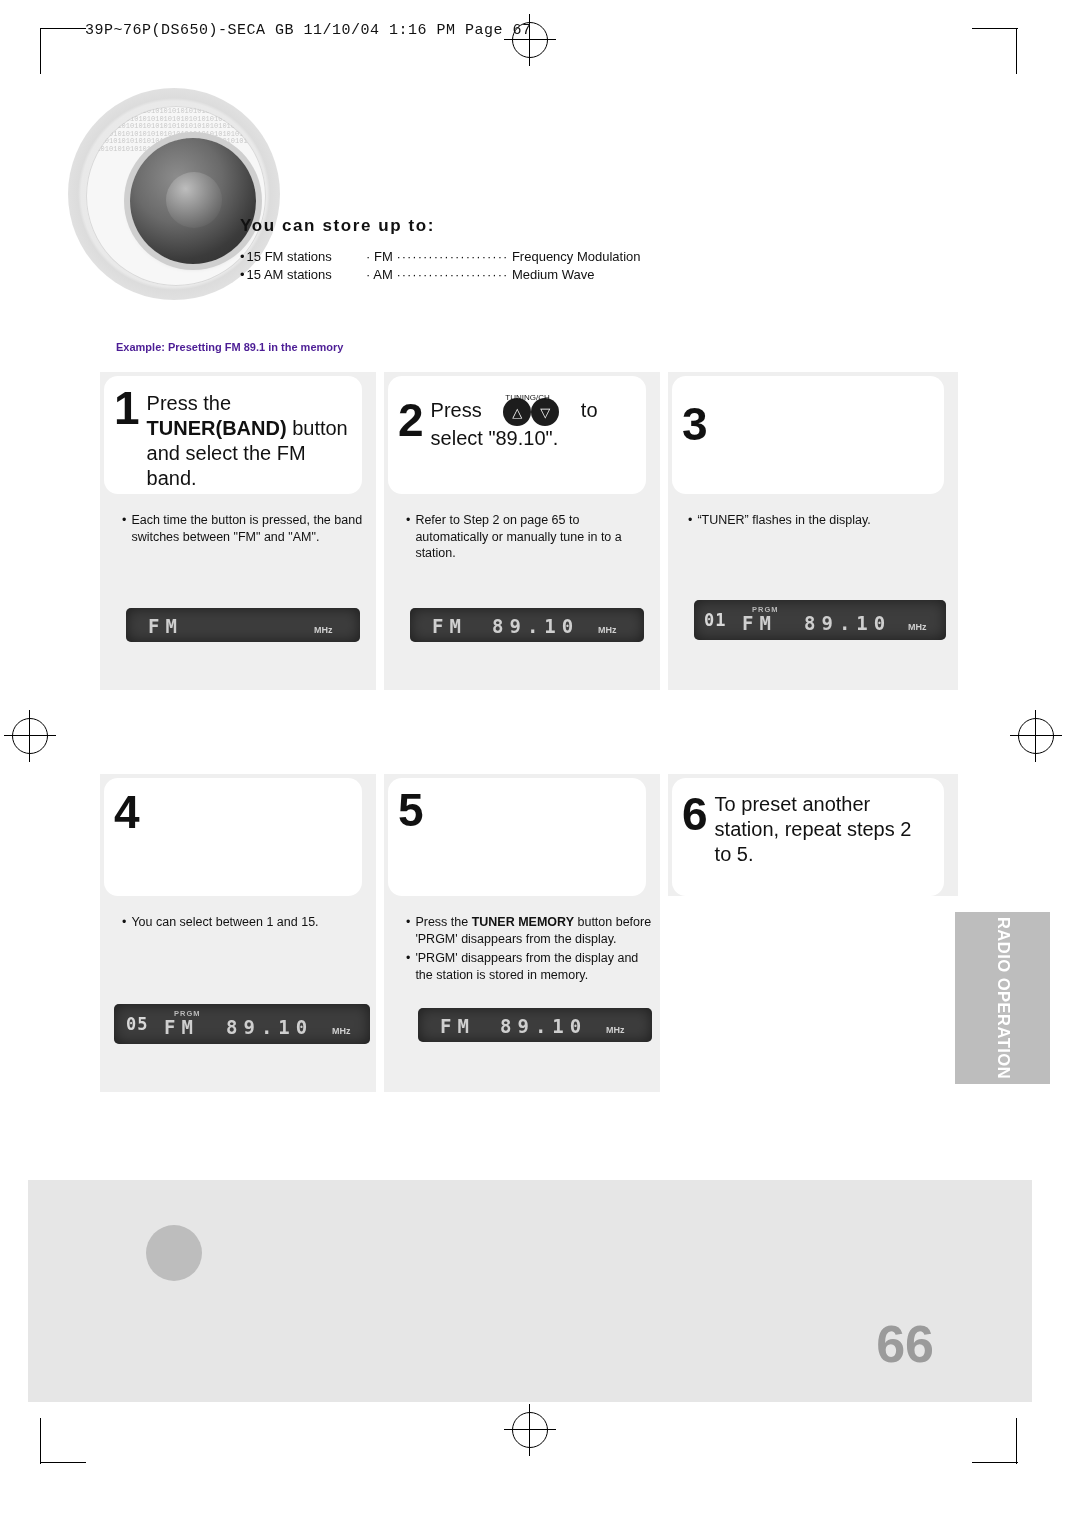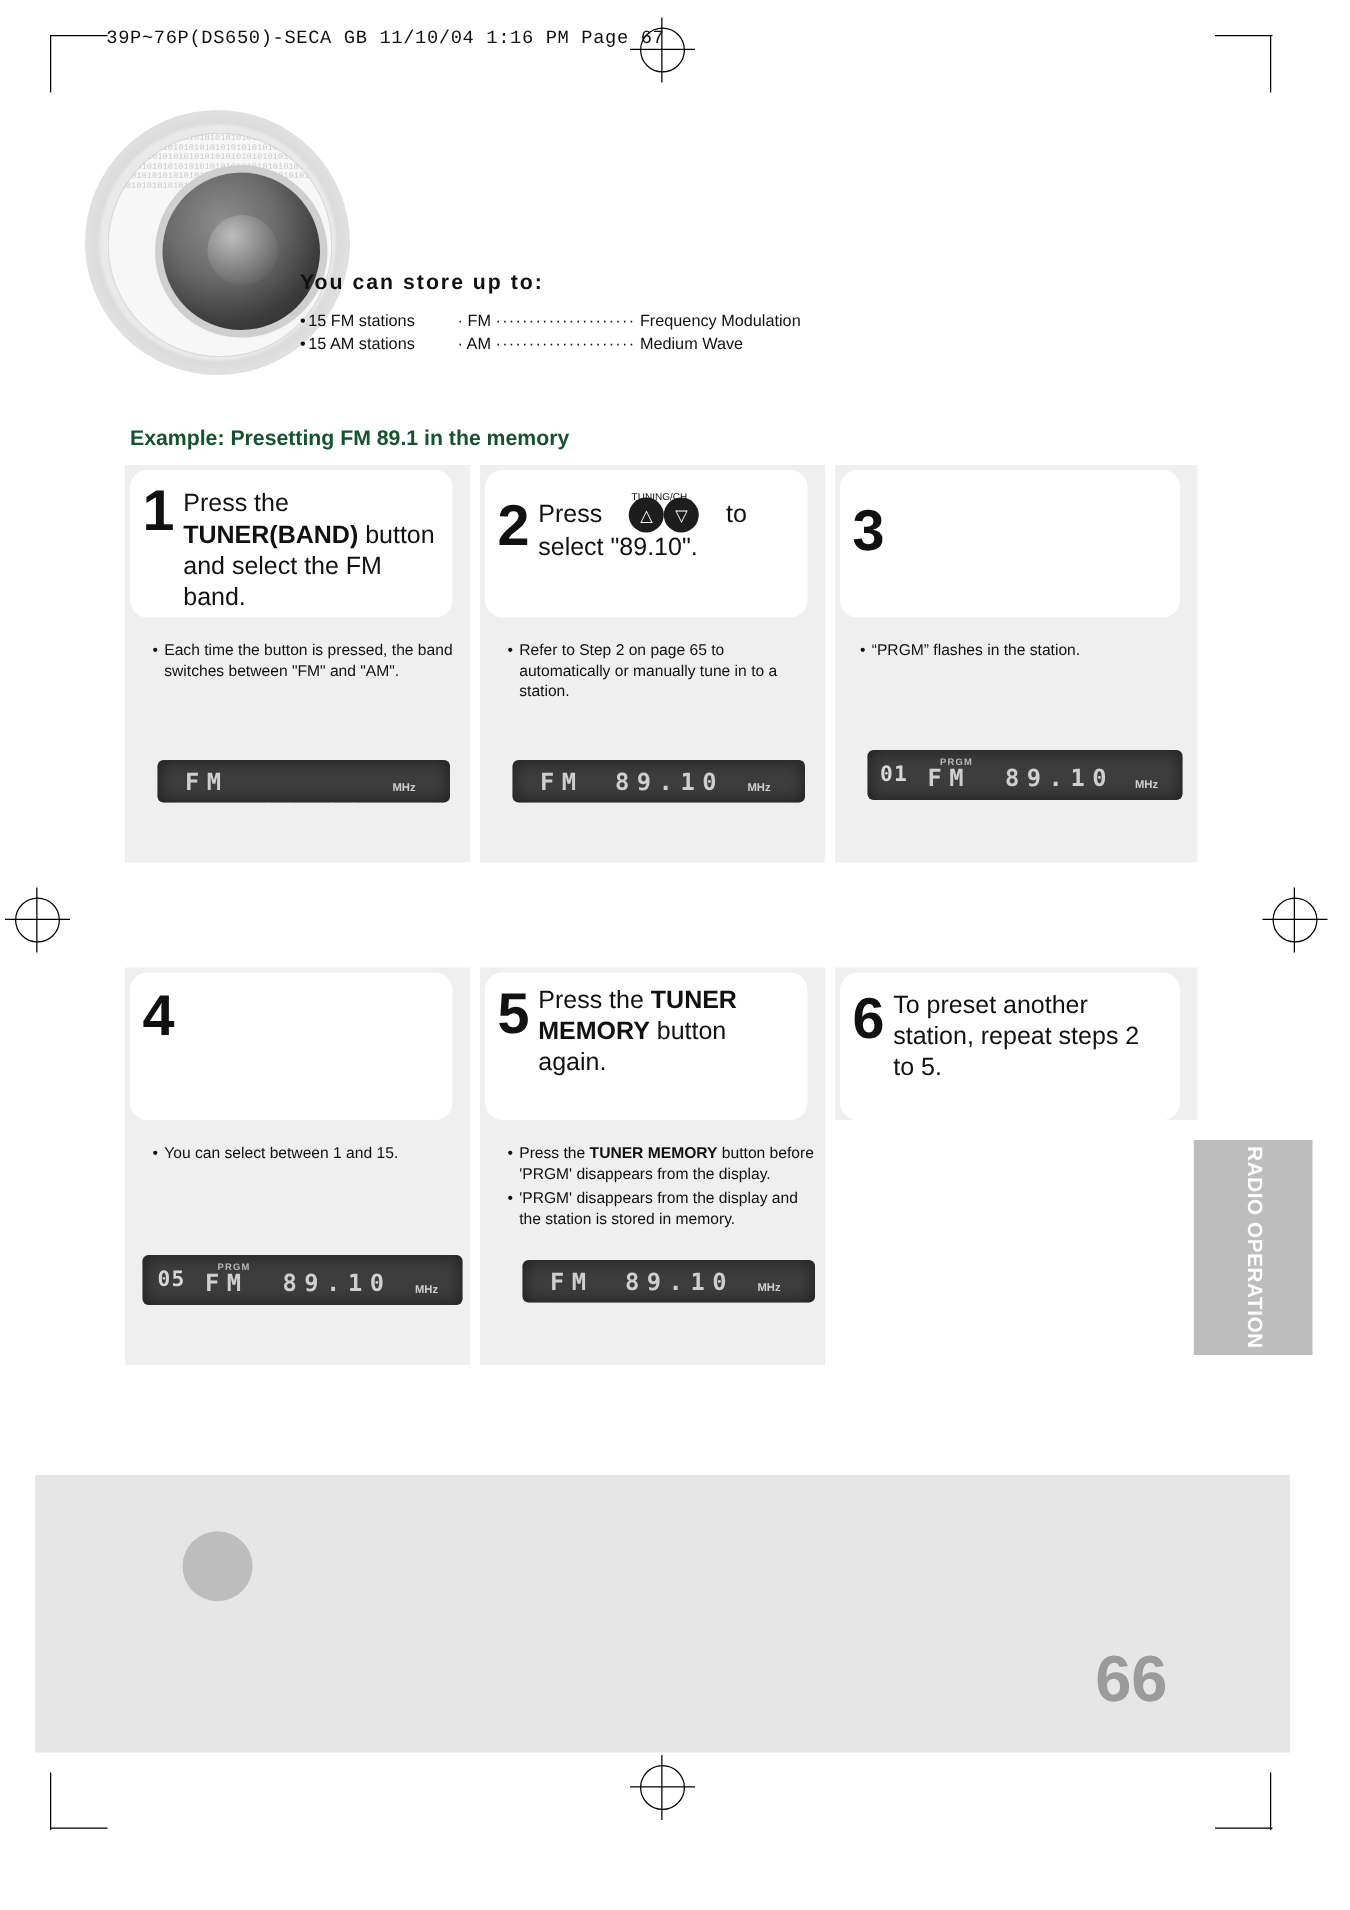--- a/index.html
+++ b/index.html
@@ -67,22 +67,22 @@
   .store-list{
     position:absolute;left:240px;top:249px;font-size:13px;color:#111;
   }
   .store-list .row{display:flex;align-items:flex-start;margin-bottom:3px;}
   .store-list .c1{width:126px;}
   .store-list .bul{margin-right:2px;}
   .store-list .c2{width:auto;}
   .dots{letter-spacing:1px;}
 
   .example{
-    position:absolute;left:104px;top:341px;
-    font-size:17px;font-weight:bold;color:#14532d;
+    position:absolute;left:116px;top:341px;
+    font-size:11px;font-weight:bold;color:#4c1d95;
   }
   .card{
     position:absolute;
     background:#efefef;
   }
   .bubble{
     background:#ffffff;
     border-radius:14px;
     position:absolute;
     box-shadow:0 0 0 0 transparent;
@@ -267,21 +267,21 @@
 
   <div class="card" style="left:668px;top:372px;width:290px;height:318px;"></div>
   <div class="bubble" style="left:672px;top:376px;width:272px;height:118px;">
     <div class="bubble-inner" style="padding-top:26px;">
       <div class="num">3</div>
     </div>
   </div>
   <div class="bullets" style="left:688px;top:512px;width:258px;">
     <div class="bl">
         <span class="dot">•</span>
-        <span>“PRGM” flashes in the station.</span>
+        <span>“TUNER” flashes in the display.</span>
       </div>
   </div>
   <div class="lcd" style="left:694px;top:600px;width:252px;height:40px;">
     <div class="prgm" style="left:58px;top:5px;">PRGM</div>
     <div class="presetnum" style="left:10px;top:10px;font-size:17px;letter-spacing:1px;text-align:center;">01</div>
     <div class="seg" style="left:48px;top:12px;font-size:19px;">FM</div>
     <div class="seg" style="left:110px;top:12px;font-size:19px;">89.10</div>
     <div class="mhz" style="left:214px;top:22px;">MHz</div>
   </div>
 
@@ -302,21 +302,20 @@
     <div class="presetnum" style="left:12px;top:10px;font-size:17px;letter-spacing:1px;">05</div>
     <div class="seg" style="left:50px;top:12px;font-size:19px;">FM</div>
     <div class="seg" style="left:112px;top:12px;font-size:19px;">89.10</div>
     <div class="mhz" style="left:218px;top:22px;">MHz</div>
   </div>
 
   <div class="card" style="left:384px;top:774px;width:276px;height:318px;"></div>
   <div class="bubble" style="left:388px;top:778px;width:258px;height:118px;">
     <div class="bubble-inner" style="padding-top:10px;">
       <div class="num">5</div>
-      <div class="btext" style="padding-top:0;">Press the <b>TUNER MEMORY</b> button again.</div>
     </div>
   </div>
   <div class="bullets" style="left:406px;top:914px;width:252px;">
     <div class="bl">
         <span class="dot">•</span>
         <span>Press the <b>TUNER MEMORY</b> button before 'PRGM' disappears from the display.</span>
       </div>
     <div class="bl">
         <span class="dot">•</span>
         <span>'PRGM' disappears from the display and the station is stored in memory.</span>

